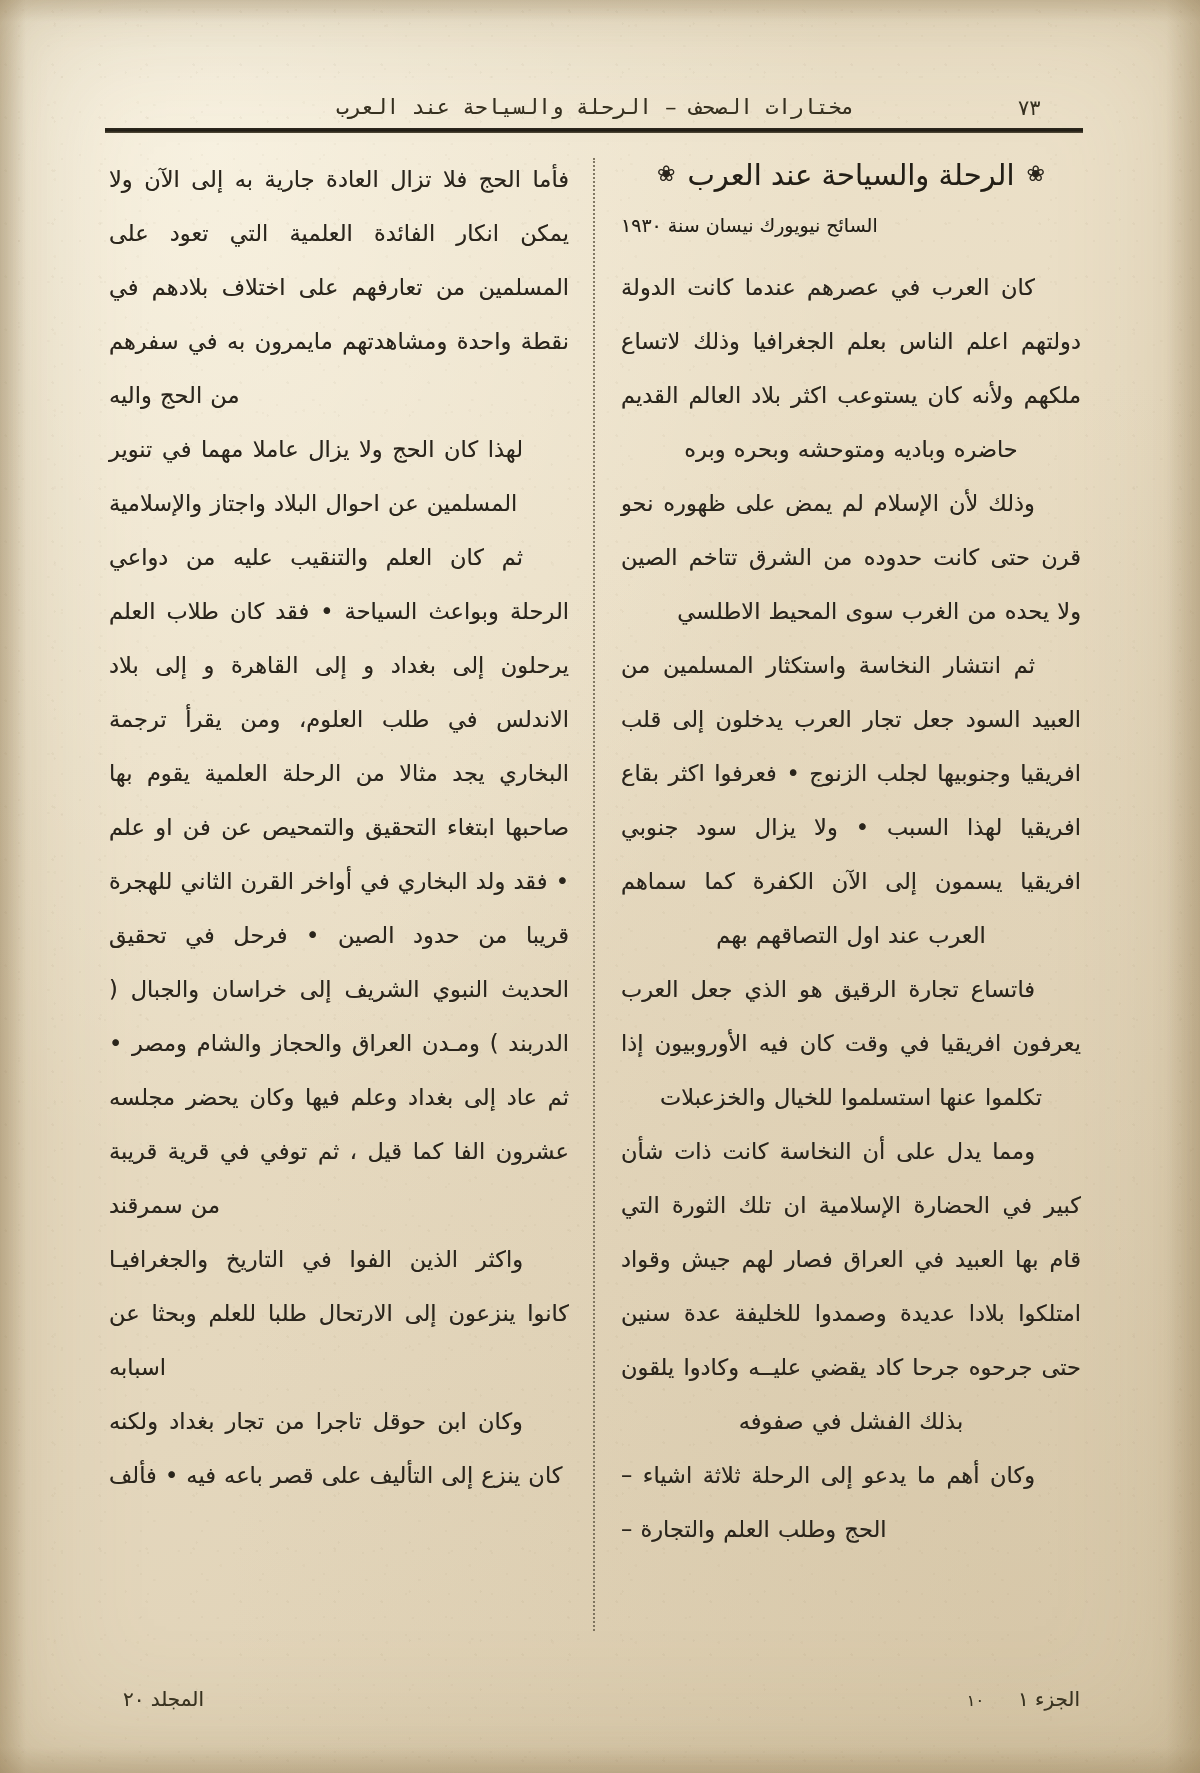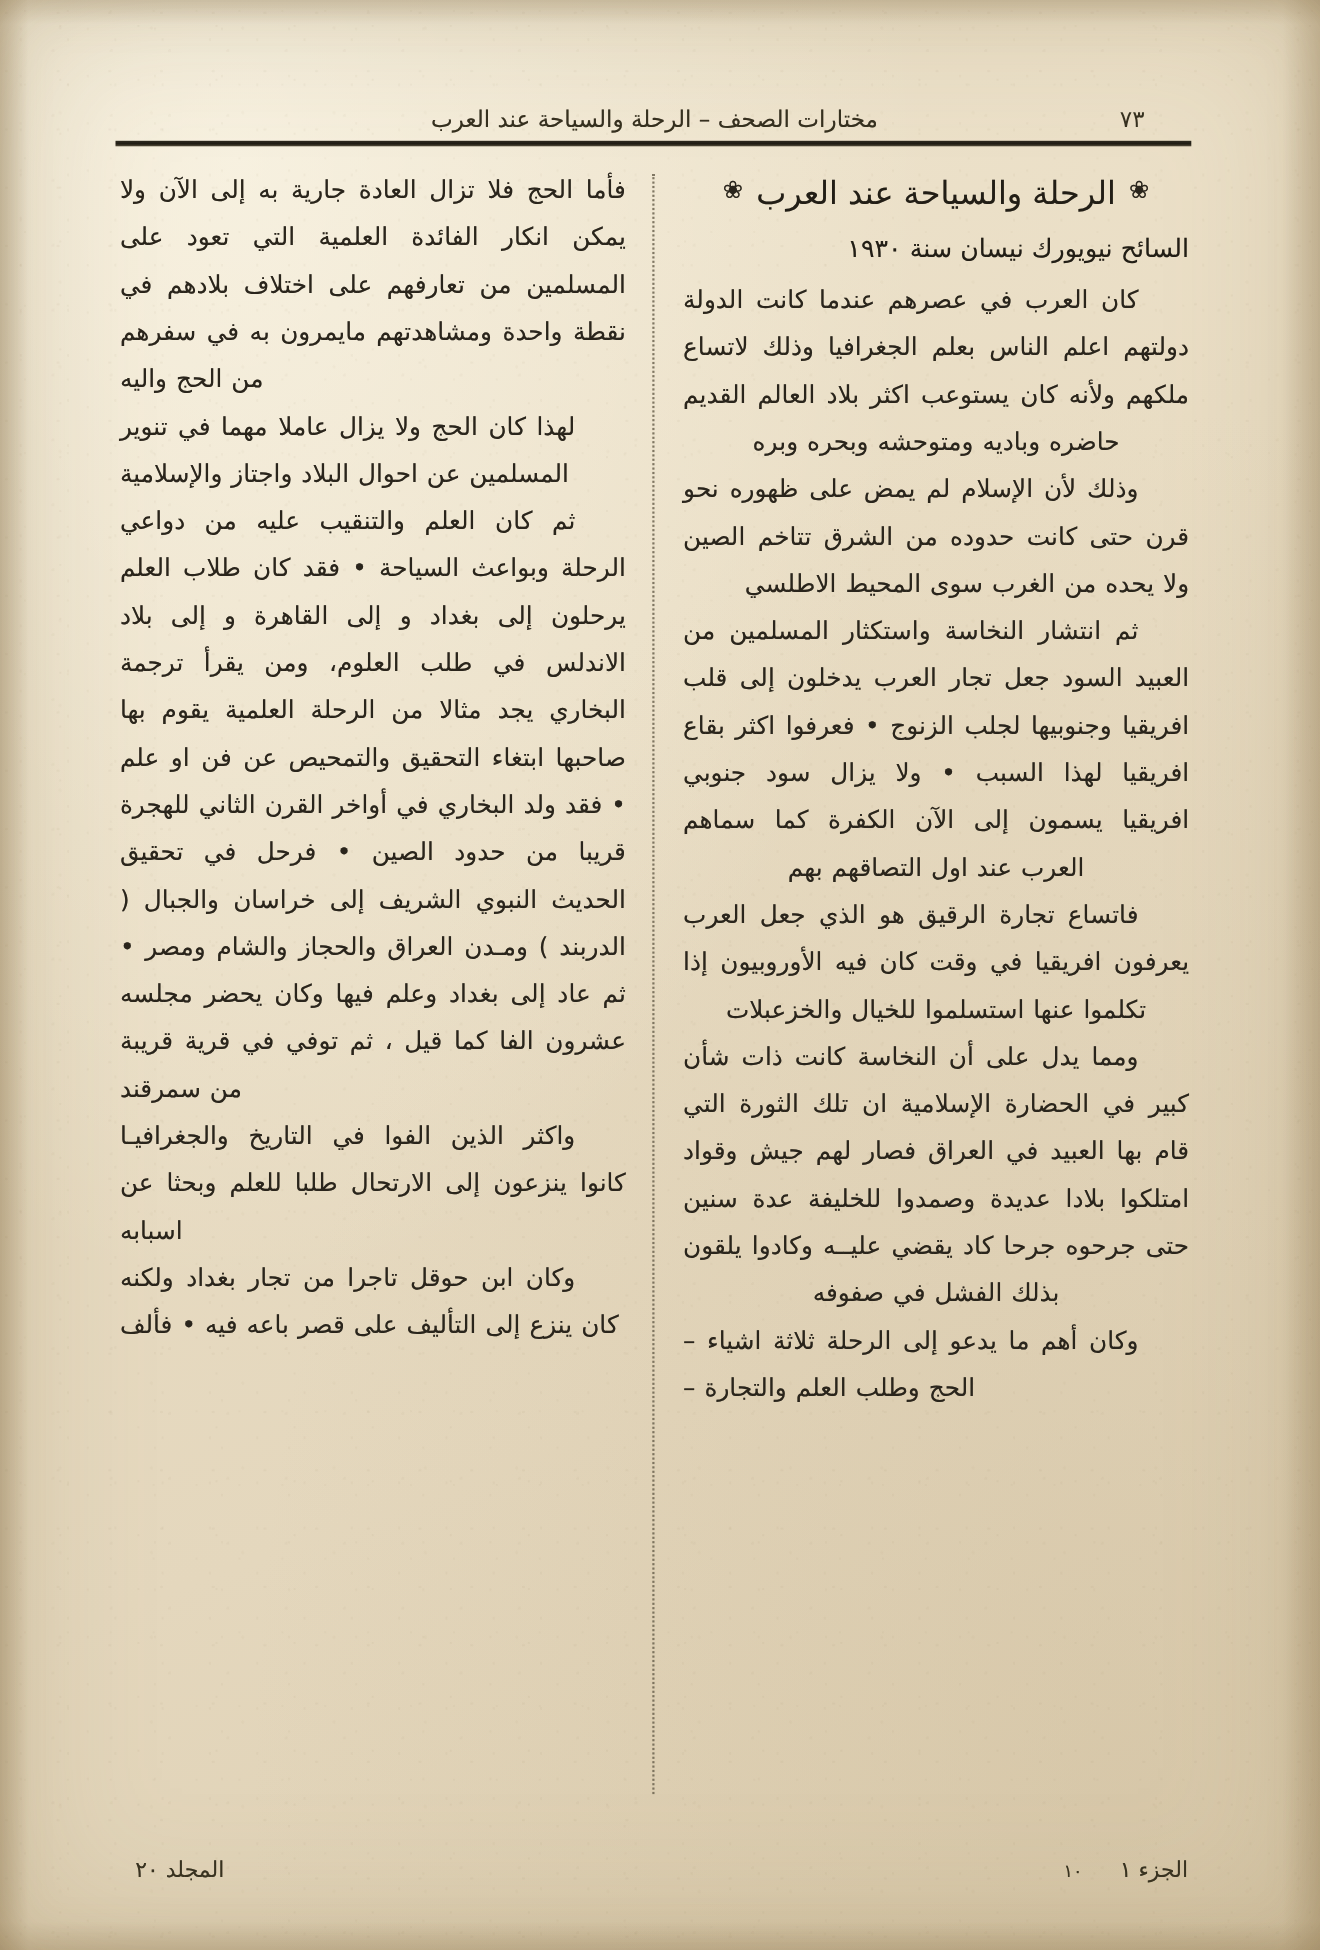--- a/index.html
+++ b/index.html
@@ -68,20 +68,21 @@
     display: flex;
     align-items: flex-end;
     justify-content: space-between;
   }
   .running-head .rh-title {
     flex: 1;
     text-align: center;
     font-size: 21px;
     letter-spacing: 0.2px;
     color: #35301f;
+    font-family: Liberation Mono, monospace;
   }
   .running-head .rh-folio {
     width: 64px;
     text-align: left;
     font-size: 21px;
     color: #35301f;
   }
   .running-head .rh-spacer { width: 64px; }
 
   .head-rule {
@@ -137,31 +138,31 @@
     transform: translateY(-2px);
   }
   .byline {
     font-size: 17px;
     text-align: center;
     color: #3b3527;
     margin: 12px 0 4px 0;
     letter-spacing: 0.5px;
   }
   .source-line {
-    font-size: 23px;
-    text-align: right;
+    font-size: 19px;
+    text-align: left;
     color: #221e16;
-    margin: 22px 0 12px 0;
+    margin: 22px 0 24px 0;
     letter-spacing: 0.4px;
   }
 
   
   p.para {
     font-size: 22.5px;
-    line-height: 43px;
+    line-height: 54px;
     margin: 0 0 0 0;
     text-align: justify;
     text-align-last: center;
     text-justify: inter-word;
     color: #2a251c;
     word-spacing: 1px;
   }
   p.para.indent { text-indent: 46px; }
   p.para.last-right { text-align-last: right; }
   p.para.last-left  { text-align-last: left; }

